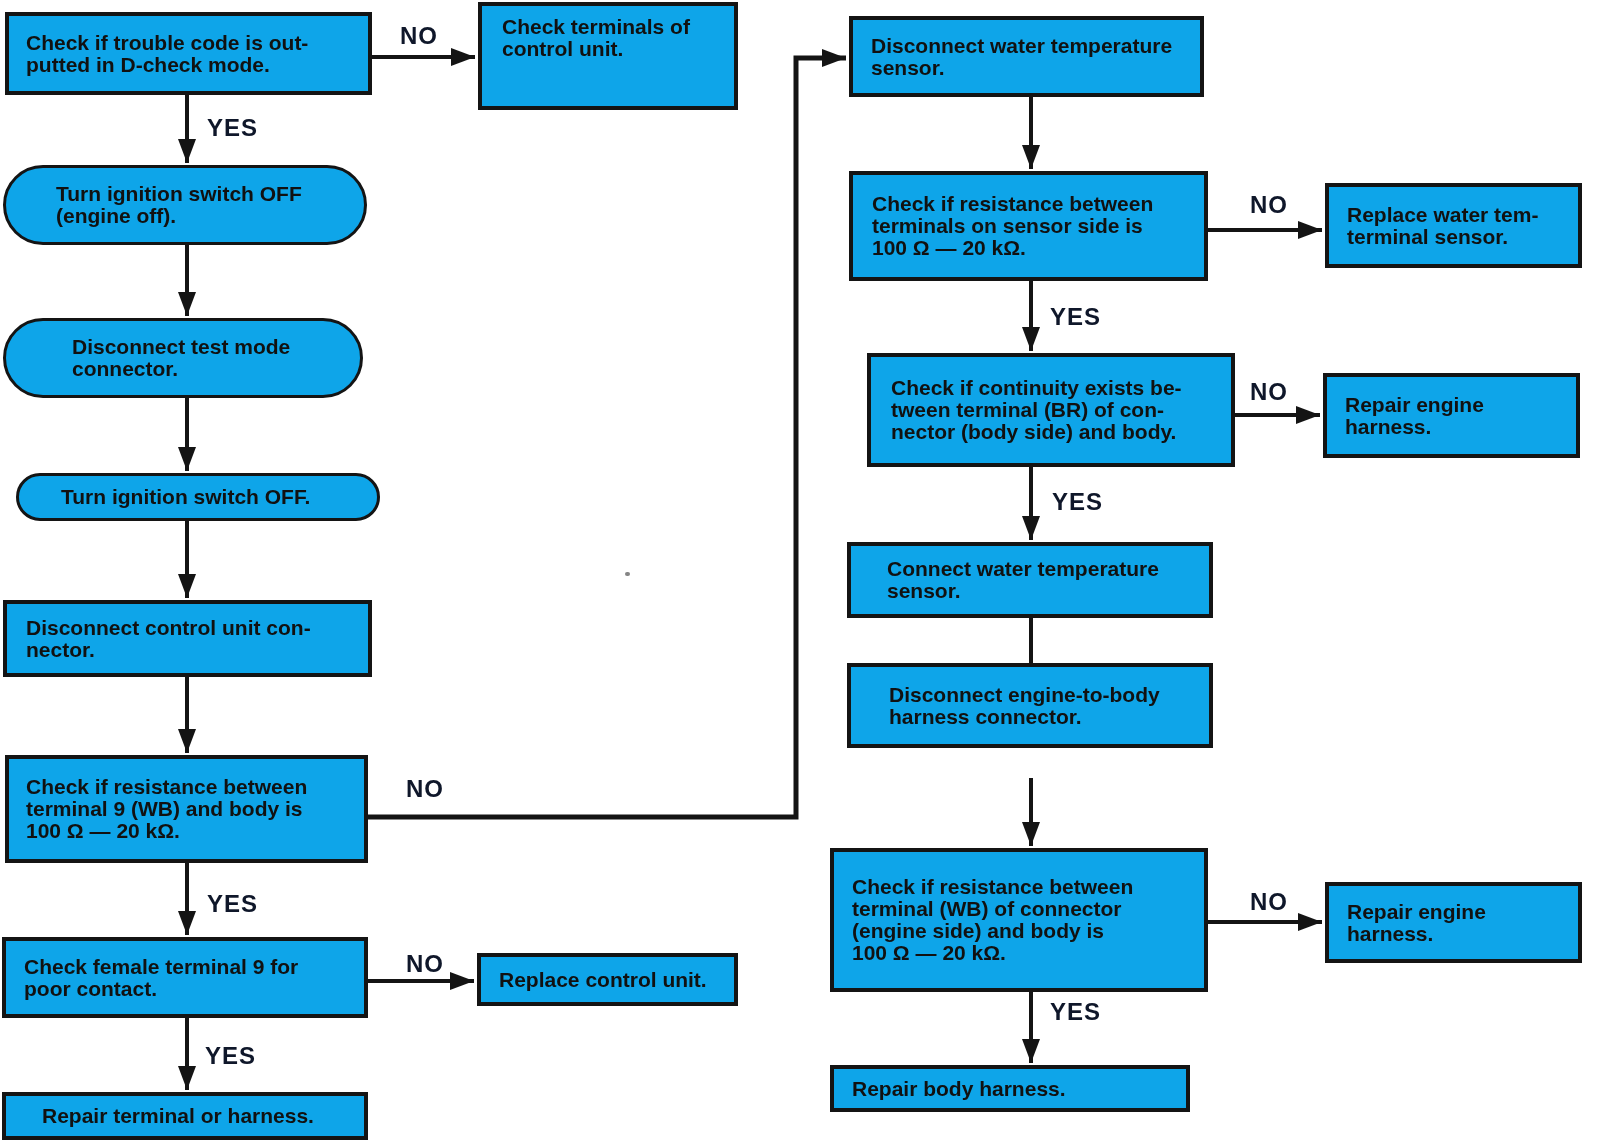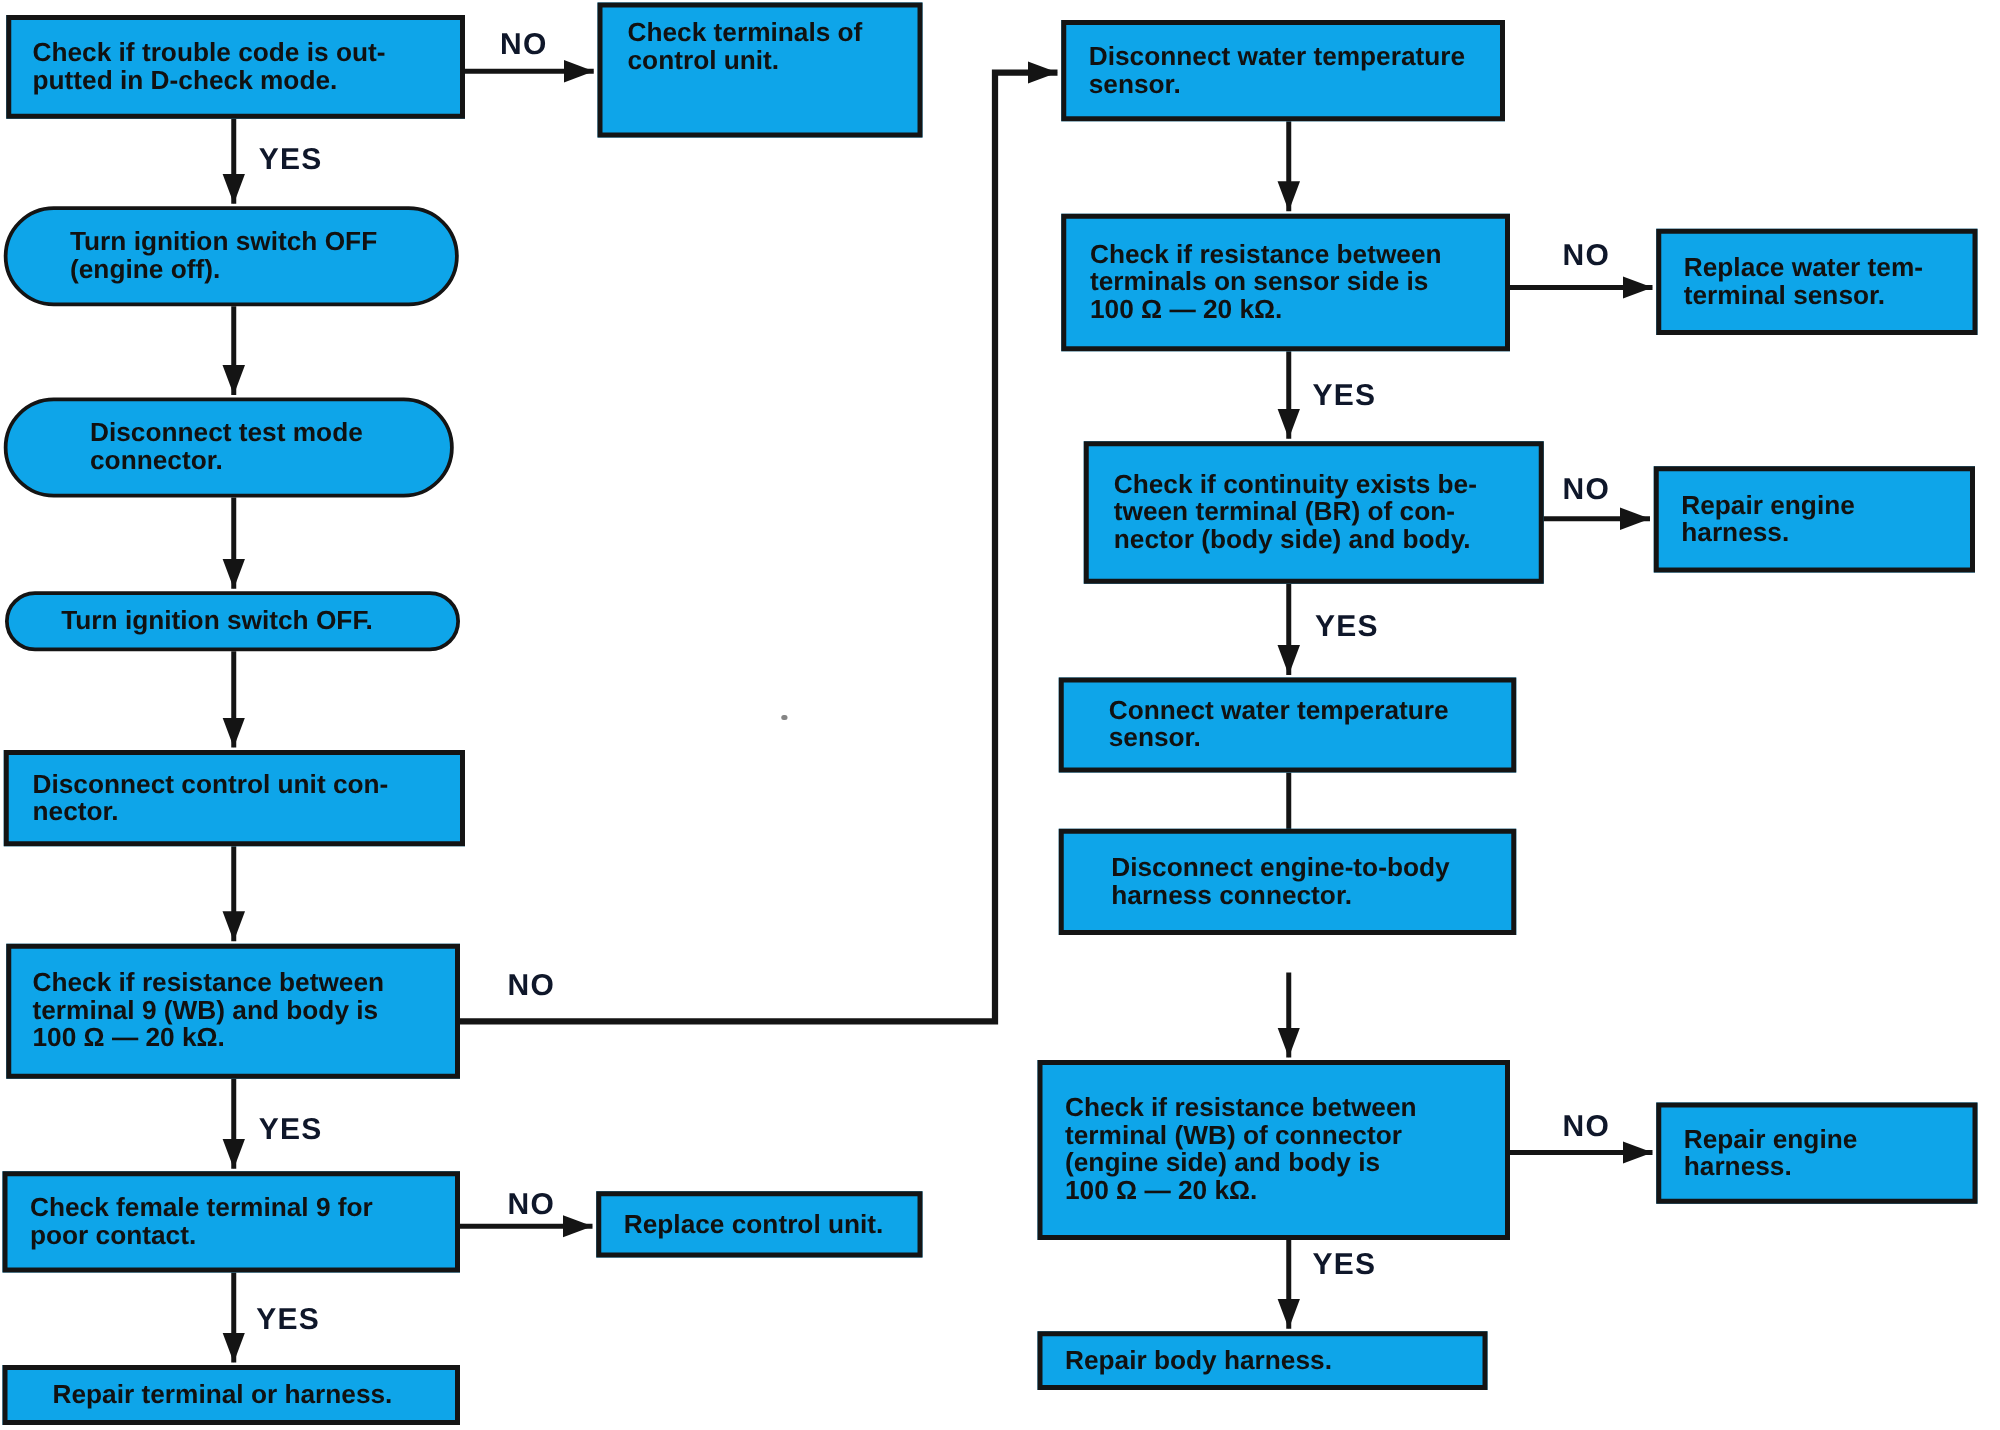--- a/index.html
+++ b/index.html
@@ -74,21 +74,21 @@
   <div class="node stadium" style="left:3px;top:165px;width:364px;height:80px;padding-left:50px;">
     <span class="txt">Turn ignition switch OFF
 (engine off).</span>
   </div>
 
   <div class="node stadium" style="left:3px;top:318px;width:360px;height:80px;padding-left:66px;">
     <span class="txt">Disconnect test mode
 connector.</span>
   </div>
 
-  <div class="node stadium small" style="left:4px;top:473px;width:364px;height:48px;padding-left:42px;">
+  <div class="node stadium small" style="left:16px;top:473px;width:364px;height:48px;padding-left:42px;">
     <span class="txt">Turn ignition switch OFF.</span>
   </div>
 
   <div class="node" style="left:3px;top:600px;width:369px;height:77px;padding-left:19px;">
     <span class="txt">Disconnect control unit con-
 nector.</span>
   </div>
 
   <div class="node" style="left:5px;top:755px;width:363px;height:108px;padding-left:17px;">
     <span class="txt">Check if resistance between

